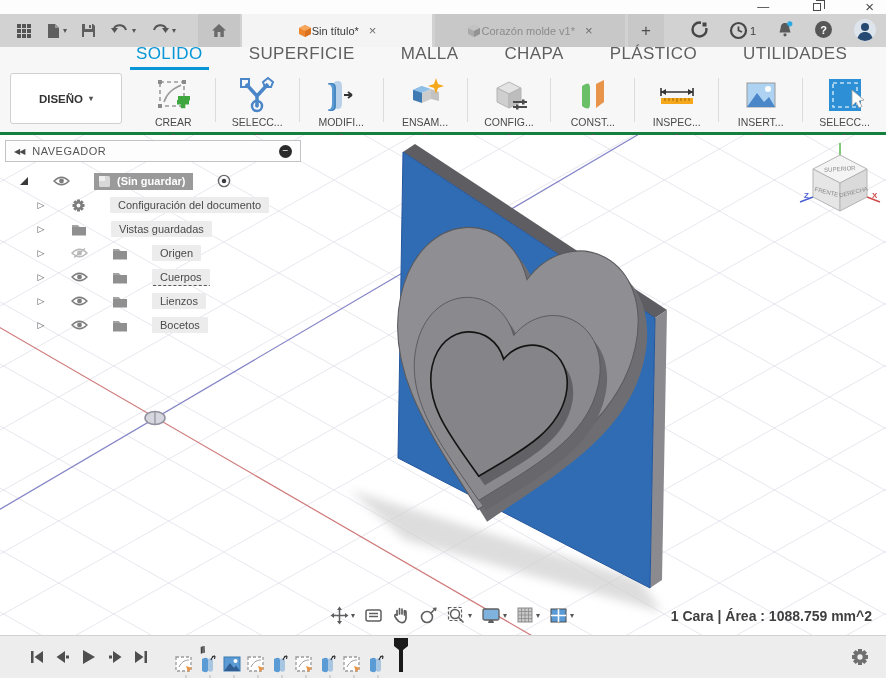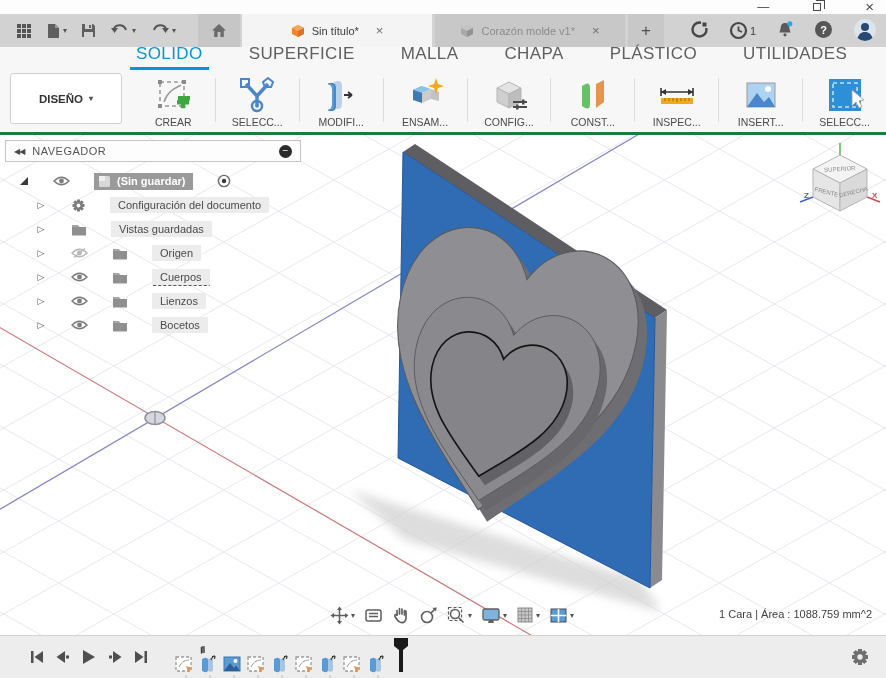--- a/index.html
+++ b/index.html
@@ -13,21 +13,21 @@
   .restore-glyph{display:inline-block;width:8px;height:8px;border:1.3px solid #4a4a4a;position:relative;}
   .restore-glyph::before{content:"";position:absolute;left:2px;top:-4px;width:8px;height:8px;border:1.3px solid #4a4a4a;border-bottom:none;border-left:none;}
 
   
   .appbar{position:absolute;left:0;top:14px;width:886px;height:33px;background:#d2d2d2;display:flex;align-items:stretch;}
   .qat{display:flex;align-items:center;padding-left:16px;gap:14px;}
   .qat .icn{display:flex;align-items:center;gap:2px;color:#555;}
   .caret{font-size:8px;color:#555;}
   .home-tile{width:42px;height:33px;background:#c6c6c6;display:flex;align-items:center;justify-content:center;margin-left:8px;}
   .doc-tabs{display:flex;align-items:stretch;margin-left:2px;}
-  .doc-tab{display:flex;align-items:center;gap:7px;padding:0 14px;min-width:190px;justify-content:center;}
+  .doc-tab{display:flex;align-items:center;padding:0 14px;min-width:190px;justify-content:center;}
   .doc-tab.active{background:#f4f4f4;color:#3a3a3a;}
   .doc-tab.inactive{background:#c8c8c8;color:#8b8b8b;margin-left:3px;}
   .tab-close{color:#6f6f6f;font-size:13px;margin-left:10px;}
   .cube-ico{width:14px;height:14px;}
   .plus-tile{width:36px;background:#c8c8c8;margin-left:3px;display:flex;align-items:center;justify-content:center;font-size:17px;color:#4f4f4f;}
   .appbar-right{display:flex;align-items:center;gap:20px;margin-left:26px;}
   .jobnum{font-size:11px;color:#3f3f3f;margin-left:2px;}
 
   
   .ribbon-tabs{position:absolute;left:0;top:47px;width:886px;height:23px;background:#f7f7f7;display:flex;align-items:flex-end;padding-left:130px;gap:34px;}
@@ -59,21 +59,21 @@
   .pill{background:#ececec;padding:2px 8px;border-radius:1px;color:#4a4a4a;}
   .sel-box{background:#9a9a9a;color:#fff;display:flex;align-items:center;gap:6px;padding:2px 8px 2px 4px;font-weight:bold;}
   .ants{border-bottom:1.5px dashed #555;}
   .ind1{margin-left:14px;} .ind2{margin-left:30px;}
 
   
   .comments{position:absolute;left:5px;top:468px;width:302px;height:23px;background:#fdfdfd;border:1px solid #c8c8c8;display:flex;align-items:center;padding:0 10px 0 24px;color:#7a7a7a;letter-spacing:.4px;}
   .comments .spacer{flex:1;}
   .viewbar{position:absolute;left:330px;top:467px;height:26px;display:flex;align-items:center;gap:9px;}
   .vb-item{display:flex;align-items:center;gap:2px;}
-  .statusbar{position:absolute;right:14px;top:473px;font-weight:normal;color:#3f3f3f;font-size:11px;}
+  .statusbar{position:absolute;right:14px;top:473px;font-weight:bold;color:#3f3f3f;font-size:14px;}
 
   .viewcube{position:absolute;left:796px;top:6px;}
 
   
   .timeline{position:absolute;left:0;top:635px;width:886px;height:43px;background:#ededed;border-top:1px solid #d2d2d2;display:flex;align-items:center;}
   .playback{display:flex;align-items:center;gap:11px;margin-left:30px;}
   .features{display:flex;align-items:flex-end;gap:4px;margin-left:26px;position:relative;padding-bottom:2px;}
   .feat{width:20px;height:20px;position:relative;}
   .feat svg{display:block;}
   .marks{position:absolute;left:2px;top:-9px;font-size:9px;font-weight:bold;color:#222;transform:rotate(-12deg);letter-spacing:-1px;}

